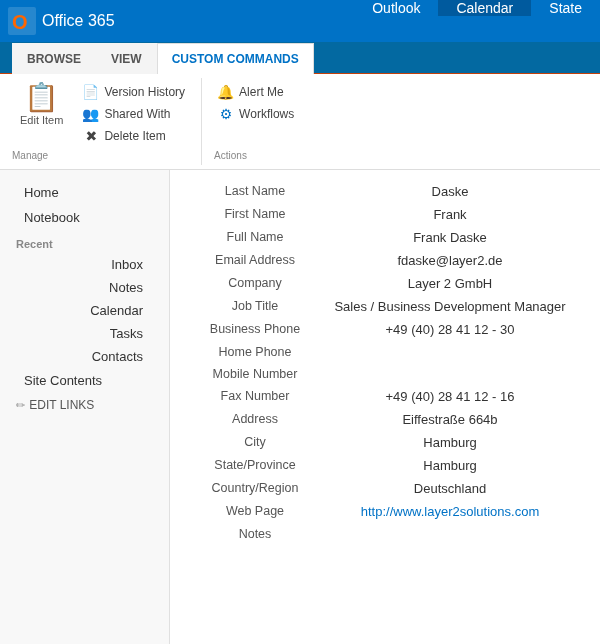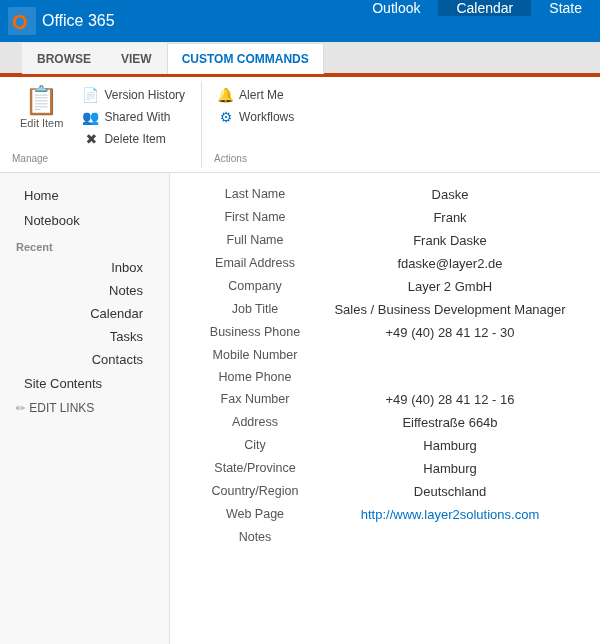--- a/index.html
+++ b/index.html
@@ -40,23 +40,23 @@
       align-items: center;
       padding: 0 18px;
       cursor: pointer;
       font-weight: 300;
     }
     .nav-item.active { background: #005a9e; }
 
     
     .ribbon-tabs {
       display: flex;
-      background: #e5e5e5;
-      border-bottom: 4px solid #c2410c;
-      padding-left: 22px;
+      background: #0369a1;
+      border-bottom: 1px solid #c2410c;
+      padding-left: 12px;
     }
     .ribbon-tab {
       padding: 8px 14px;
       font-size: 12px;
       font-weight: 600;
       color: #555;
       cursor: pointer;
       border: 1px solid transparent;
       border-bottom: none;
       position: relative;
@@ -318,28 +318,28 @@
           </tr>
           <tr>
             <td>Job Title</td>
             <td>Sales / Business Development Manager</td>
           </tr>
           <tr>
             <td>Business Phone</td>
             <td>+49 (40) 28 41 12 - 30</td>
           </tr>
           <tr>
+            <td>Home Phone</td>
+            <td></td>
+          </tr>
+          <tr>
             <td>Mobile Number</td>
             <td></td>
           </tr>
           <tr>
-            <td>Home Phone</td>
-            <td></td>
-          </tr>
-          <tr>
             <td>Fax Number</td>
             <td>+49 (40) 28 41 12 - 16</td>
           </tr>
           <tr>
             <td>Address</td>
             <td>Eiffestraße 664b</td>
           </tr>
           <tr>
             <td>City</td>
             <td>Hamburg</td>

